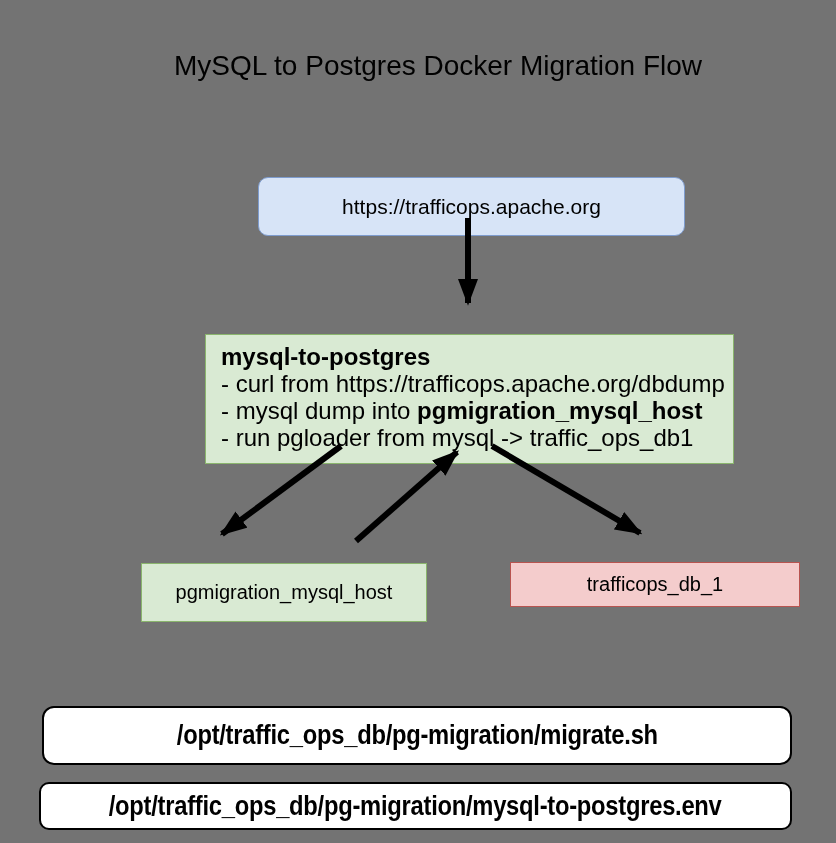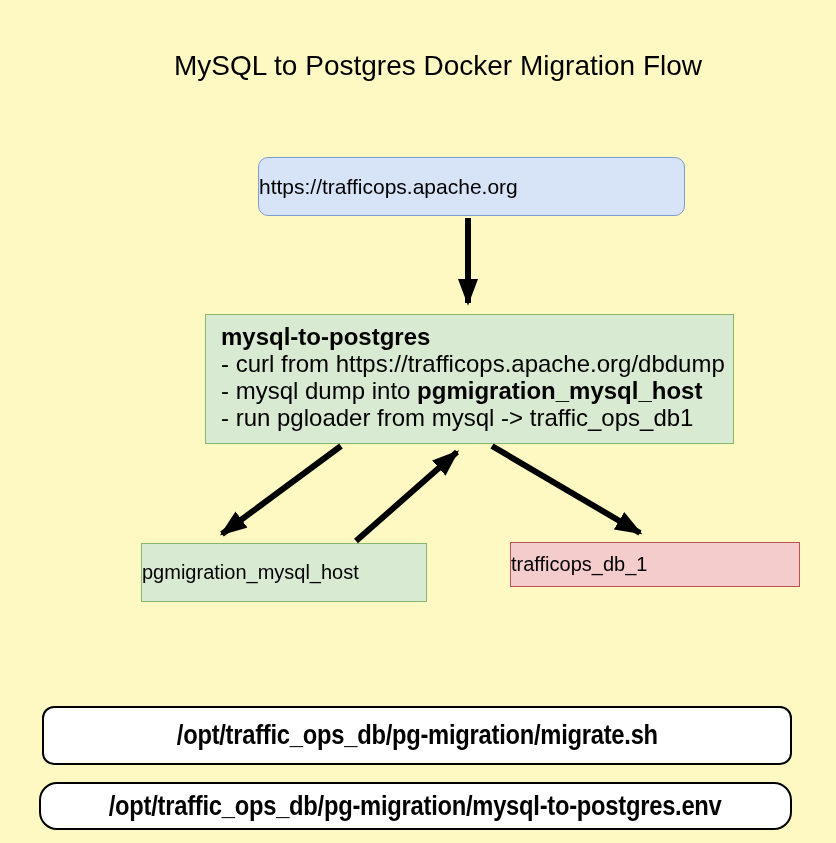--- a/index.html
+++ b/index.html
@@ -3,28 +3,28 @@
 <meta charset="utf-8">
 <style>
   :root{
     --source-fill:#d7e4f7; --source-stroke:#7e9cce;
     --green-fill:#d9ead3;  --green-stroke:#8ab56d;
     --red-fill:#f4cccc;    --red-stroke:#b85450;
     --arrow:#000000;
   }
   html,body{margin:0;padding:0;background:#ffffff;}
   body{font-family:"Liberation Sans","DejaVu Sans",sans-serif;color:#000;}
-  .canvas{position:relative;width:836px;height:843px;background:#fef9c3;overflow:hidden;}
+  .canvas{position:relative;width:836px;height:843px;background:#737373;overflow:hidden;}
 
   .title{
     position:absolute;left:105px;top:50px;width:666px;margin:0;
     font-size:28px;font-weight:400;text-align:center;letter-spacing:0;
   }
 
-  .node{position:absolute;box-sizing:border-box;display:flex;align-items:center;}
+  .node{position:absolute;box-sizing:border-box;display:flex;align-items:center;justify-content:center;margin-top:20px;}
 
   .source-node{
     left:258px;top:157px;width:427px;height:59px;
     background:var(--source-fill);border:1.5px solid var(--source-stroke);
     border-radius:10px;font-size:21px;
   }
 
   .migration-node{
     left:205px;top:314px;width:529px;height:130px;
     background:var(--green-fill);border:1.5px solid var(--green-stroke);
@@ -44,21 +44,21 @@
     background:var(--red-fill);border:1.5px solid var(--red-stroke);
     font-size:20px;
   }
 
   .path-box{
     position:absolute;box-sizing:border-box;background:#fff;
     border:2px solid #000;display:flex;align-items:center;justify-content:center;
     overflow:visible;white-space:nowrap;margin-top:28px;
   }
   .path-box-1{left:42px;top:678px;width:750px;height:59px;border-radius:12px;}
-  .path-box-2{left:39px;top:754px;width:753px;height:48px;border-radius:18px;}
+  .path-box-2{left:39px;top:754px;width:753px;height:48px;border-radius:10px;}
   .path-text{
     display:inline-block;font-weight:700;font-size:27px;
     transform:scaleX(0.88);transform-origin:center center;letter-spacing:-0.3px;
   }
 
   .arrows{position:absolute;left:0;top:0;width:836px;height:843px;pointer-events:none;}
   .arrows line{stroke:var(--arrow);stroke-width:6;}
   .arrows .head{fill:var(--arrow);}
 </style>
 </head>

